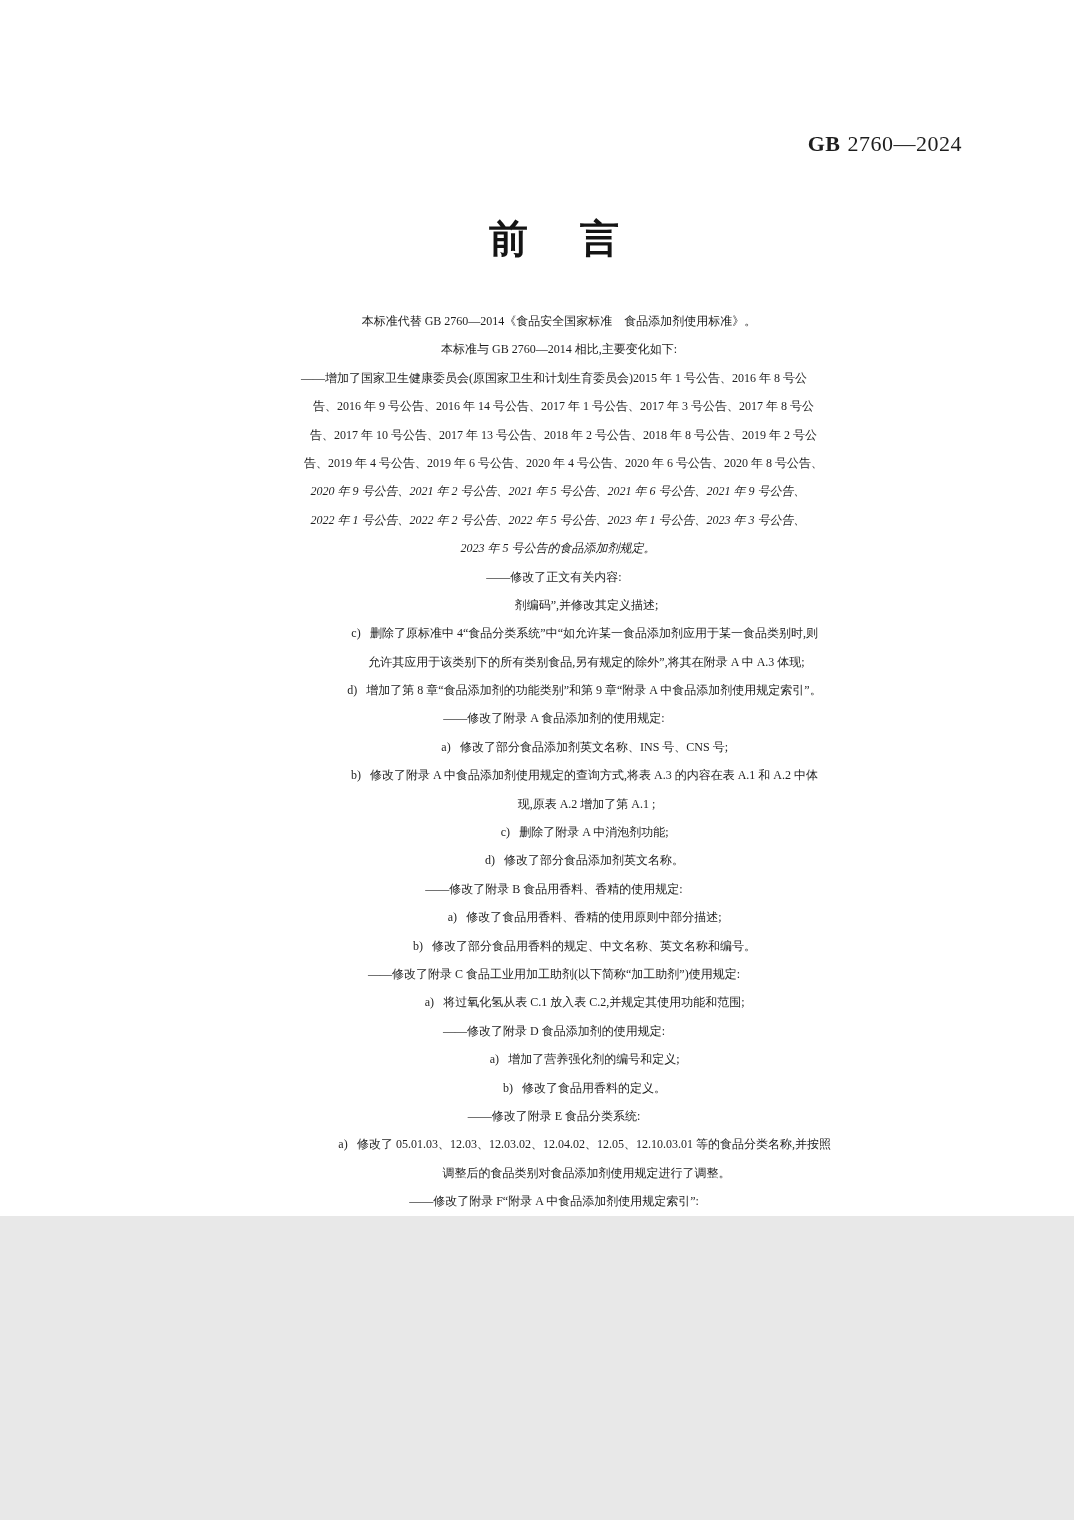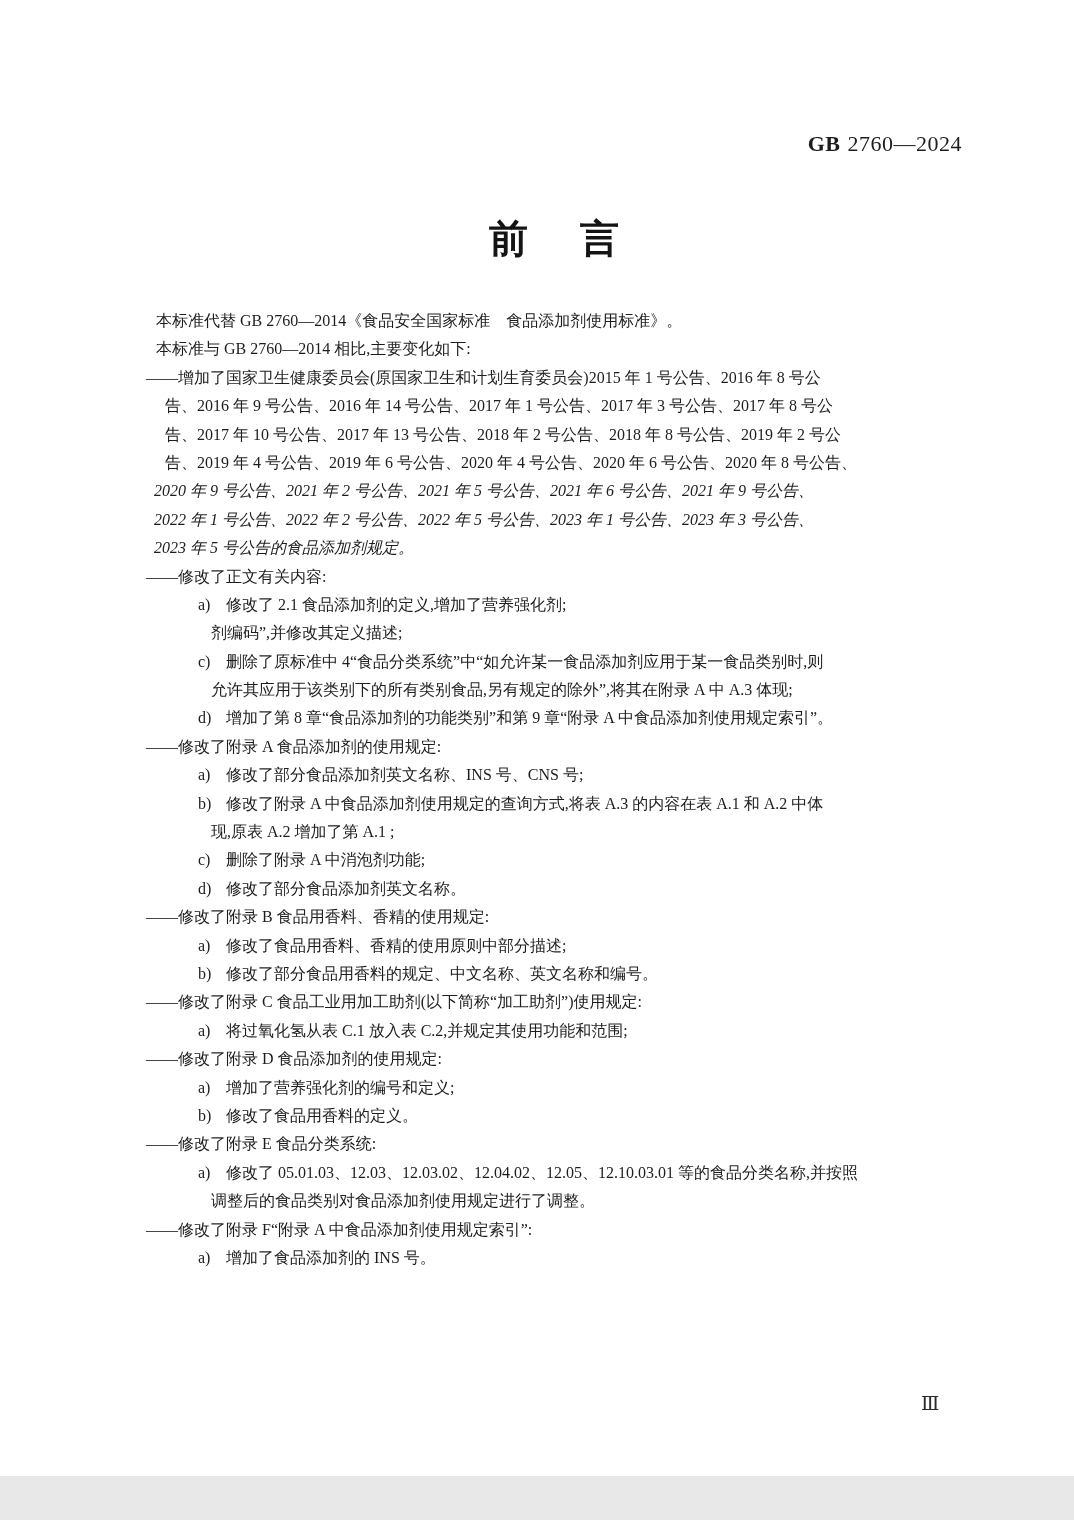--- a/index.html
+++ b/index.html
@@ -1,38 +1,38 @@
 <!DOCTYPE html>
 <html lang="zh"><head>
 <meta charset="utf-8">
 <style>
   html,body{margin:0;padding:0;background:#e8e8e8;}
   .page{
     position:relative;
-    width:1074px;height:1476px;
+    width:1074px;height:1216px;
     margin:0 auto;
     background:#ffffff;
     overflow:hidden;
     font-family:"Liberation Serif","DejaVu Serif",serif;
     color:#1d1d1d;
   }
   .header{
     position:absolute;top:131px;left:146px;width:816px;
     text-align:right;font-size:22px;letter-spacing:.5px;white-space:nowrap;
   }
   .header .gb{font-weight:bold;margin-right:7px;}
   .doc-title{
     position:absolute;top:219px;left:146px;width:816px;
     display:flex;justify-content:center;gap:52px;
     font-family:"Liberation Sans","DejaVu Sans",sans-serif;
     font-weight:bold;font-size:39px;line-height:1;color:#141414;
   }
   .body-text{
     position:absolute;top:307px;left:146px;width:816px;
-    font-size:16px;line-height:28.4px;
+    font-size:12px;line-height:28.4px;text-align:center;
   }
   .line{white-space:nowrap;height:28.4px;}
   .p{padding-left:10px;}
   .dash{padding-left:0;}
   .c1{padding-left:19px;}
   .c2{padding-left:8px;font-style:italic;}
   .item{padding-left:52px;}
   .icont{padding-left:65px;}
   .ilabel{display:inline-block;width:28px;}
   .pageno{
@@ -58,21 +58,20 @@
     <div class="line p">本标准代替 GB 2760—2014《食品安全国家标准　食品添加剂使用标准》。</div>
     <div class="line p">本标准与 GB 2760—2014 相比,主要变化如下:</div>
     <div class="line dash">——增加了国家卫生健康委员会(原国家卫生和计划生育委员会)2015 年 1 号公告、2016 年 8 号公</div>
     <div class="line c1">告、2016 年 9 号公告、2016 年 14 号公告、2017 年 1 号公告、2017 年 3 号公告、2017 年 8 号公</div>
     <div class="line c1">告、2017 年 10 号公告、2017 年 13 号公告、2018 年 2 号公告、2018 年 8 号公告、2019 年 2 号公</div>
     <div class="line c1">告、2019 年 4 号公告、2019 年 6 号公告、2020 年 4 号公告、2020 年 6 号公告、2020 年 8 号公告、</div>
     <div class="line c2">2020 年 9 号公告、2021 年 2 号公告、2021 年 5 号公告、2021 年 6 号公告、2021 年 9 号公告、</div>
     <div class="line c2">2022 年 1 号公告、2022 年 2 号公告、2022 年 5 号公告、2023 年 1 号公告、2023 年 3 号公告、</div>
     <div class="line c2">2023 年 5 号公告的食品添加剂规定。</div>
     <div class="line dash">——修改了正文有关内容:</div>
-    <div class="line item"><span class="ilabel">a)</span><span>修改了 2.1 食品添加剂的定义,增加了营养强化剂;</span></div>
     <div class="line icont">剂编码”,并修改其定义描述;</div>
     <div class="line item"><span class="ilabel">c)</span><span>删除了原标准中 4“食品分类系统”中“如允许某一食品添加剂应用于某一食品类别时,则</span></div>
     <div class="line icont">允许其应用于该类别下的所有类别食品,另有规定的除外”,将其在附录 A 中 A.3 体现;</div>
     <div class="line item"><span class="ilabel">d)</span><span>增加了第 8 章“食品添加剂的功能类别”和第 9 章“附录 A 中食品添加剂使用规定索引”。</span></div>
     <div class="line dash">——修改了附录 A 食品添加剂的使用规定:</div>
     <div class="line item"><span class="ilabel">a)</span><span>修改了部分食品添加剂英文名称、INS 号、CNS 号;</span></div>
     <div class="line item"><span class="ilabel">b)</span><span>修改了附录 A 中食品添加剂使用规定的查询方式,将表 A.3 的内容在表 A.1 和 A.2 中体</span></div>
     <div class="line icont">现,原表 A.2 增加了第 A.1 ;</div>
     <div class="line item"><span class="ilabel">c)</span><span>删除了附录 A 中消泡剂功能;</span></div>
     <div class="line item"><span class="ilabel">d)</span><span>修改了部分食品添加剂英文名称。</span></div>

